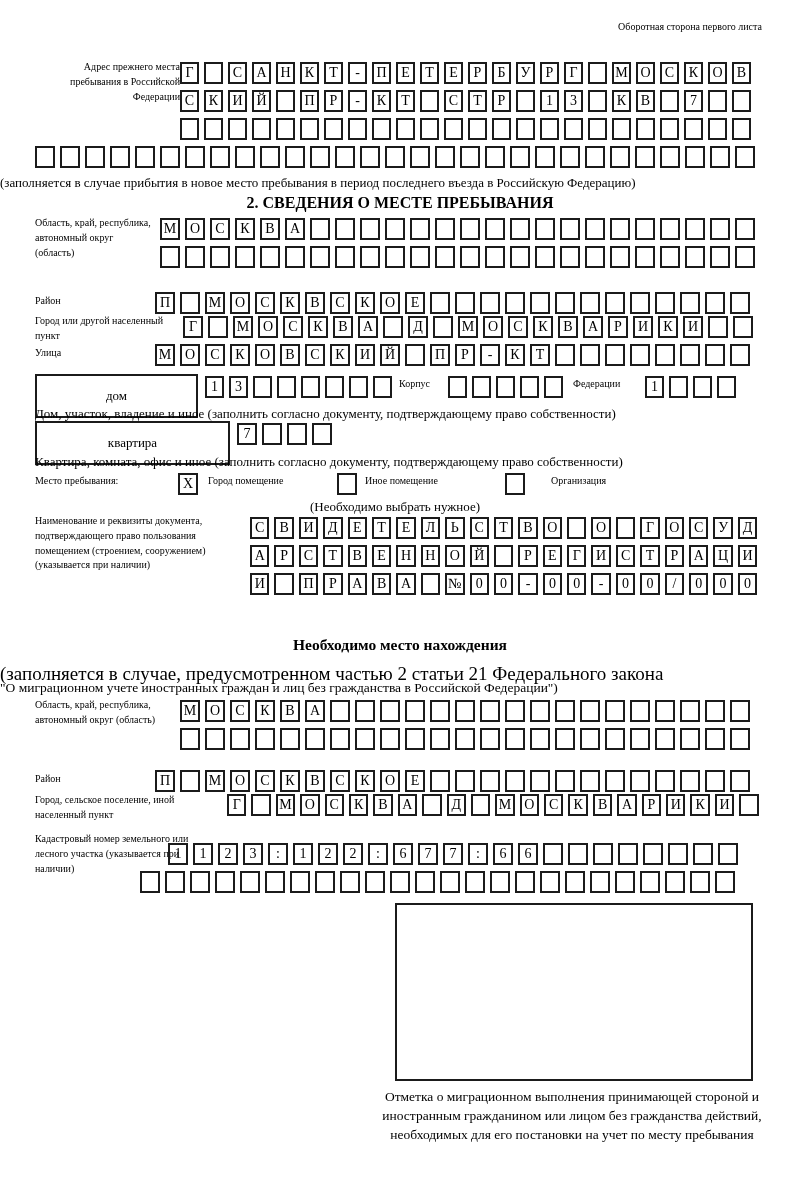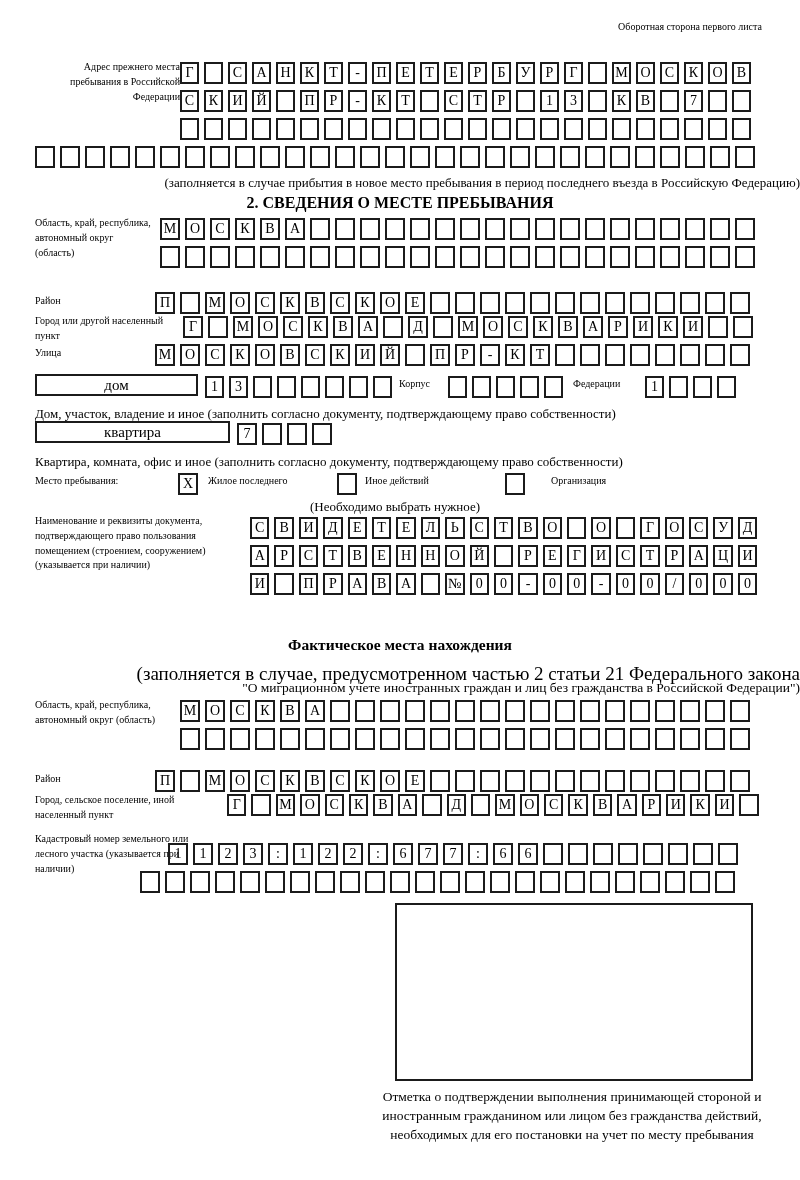--- a/index.html
+++ b/index.html
@@ -1,26 +1,26 @@
 <!DOCTYPE html>
 <html><head>
 <meta charset="utf-8">
 <style>
   html,body{margin:0;padding:0;background:#fff;}
   body{width:800px;height:1180px;position:relative;font-family:"Liberation Serif",serif;color:#000;overflow:hidden;}
   .abs{position:absolute;}
   .lbl{font-size:10px;line-height:1.48;}
   .cap{font-size:13px;line-height:1.35;}
   .title{font-weight:bold;font-size:16px;text-align:center;left:0;right:0;}
-  .center{text-align:right;left:0;right:0;}
+  .center{text-align:left;left:0;right:0;}
   .boxrow{position:absolute;display:flex;gap:5px;}
   .cbox{box-sizing:border-box;width:19px;height:22px;border:2px solid #1b1b1b;display:flex;align-items:center;justify-content:center;font-size:14px;font-family:"Liberation Serif",serif;}
   .w20 .cbox{width:20px;}
   .t244 .cbox{width:19.4px;}
-  .typerect{box-sizing:border-box;border:2px solid #1b1b1b;height:22px;display:flex;align-items:center;justify-content:center;font-size:15px;}
+  .typerect{box-sizing:border-box;border:2px solid #1b1b1b;height:44px;display:flex;align-items:center;justify-content:center;font-size:13px;}
   .chk{box-sizing:border-box;width:20px;height:22px;border:2px solid #1b1b1b;display:flex;align-items:center;justify-content:center;font-size:14px;}
   .stampbox{box-sizing:border-box;border:2px solid #1b1b1b;background:#fff;}
 </style>
 </head>
 <body>
 
 <div class="abs lbl" style="top:20px;right:38px;">Оборотная сторона первого листа</div>
 
 <div class="abs lbl" style="left:35px;top:60px;width:145px;text-align:right;">Адрес прежнего места пребывания в Российской Федерации</div>
 <div class="boxrow" style="left:180px;top:62px;">
@@ -305,23 +305,23 @@
 <div class="boxrow w20" style="left:237px;top:423px;">
     <span class="cbox">7</span>
     <span class="cbox"></span>
     <span class="cbox"></span>
     <span class="cbox"></span>
   </div>
 <div class="abs cap" style="left:35px;top:453px;">Квартира, комната, офис и иное (заполнить согласно документу, подтверждающему право собственности)</div>
 
 <div class="abs lbl" style="left:35px;top:474px;">Место пребывания:</div>
 <div class="abs chk" style="left:178px;top:473px;">X</div>
-<div class="abs lbl" style="left:208px;top:474px;">Жилое последнего</div>
+<div class="abs lbl" style="left:208px;top:474px;">Город помещение</div>
 <div class="abs chk" style="left:337px;top:473px;"></div>
-<div class="abs lbl" style="left:365px;top:474px;">Иное действий</div>
+<div class="abs lbl" style="left:365px;top:474px;">Иное помещение</div>
 <div class="abs chk" style="left:505px;top:473px;"></div>
 <div class="abs lbl" style="left:551px;top:474px;">Организация</div>
 <div class="abs cap" style="left:180px;top:498px;width:300px;text-align:right;">(Необходимо выбрать нужное)</div>
 
 <div class="abs lbl" style="left:35px;top:514px;width:212px;">Наименование и реквизиты документа, подтверждающего право пользования помещением (строением, сооружением) (указывается при наличии)</div>
 <div class="boxrow t244" style="left:250px;top:517px;">
     <span class="cbox">С</span>
     <span class="cbox">В</span>
     <span class="cbox">И</span>
     <span class="cbox">Д</span>
@@ -383,21 +383,21 @@
     <span class="cbox">0</span>
     <span class="cbox">-</span>
     <span class="cbox">0</span>
     <span class="cbox">0</span>
     <span class="cbox">/</span>
     <span class="cbox">0</span>
     <span class="cbox">0</span>
     <span class="cbox">0</span>
   </div>
 
-<div class="abs title" style="top:636px;font-size:15.5px;">Фактическое места нахождения</div>
+<div class="abs title" style="top:636px;font-size:15.5px;">Необходимо место нахождения</div>
 <div class="abs cap center" style="top:661px;font-size:19px;">(заполняется в случае, предусмотренном частью 2 статьи 21 Федерального закона</div>
 <div class="abs cap center" style="top:679px;font-size:13.5px;">"О миграционном учете иностранных граждан и лиц без гражданства в Российской Федерации")</div>
 
 <div class="abs lbl" style="left:35px;top:698px;width:135px;">Область, край, республика, автономный округ (область)</div>
 <div class="boxrow w20" style="left:180px;top:700px;">
     <span class="cbox">М</span>
     <span class="cbox">О</span>
     <span class="cbox">С</span>
     <span class="cbox">К</span>
     <span class="cbox">В</span>
@@ -547,13 +547,13 @@
     <span class="cbox"></span>
     <span class="cbox"></span>
     <span class="cbox"></span>
     <span class="cbox"></span>
     <span class="cbox"></span>
     <span class="cbox"></span>
     <span class="cbox"></span>
   </div>
 
 <div class="abs stampbox" style="left:395px;top:903px;width:358px;height:178px;"></div>
-<div class="abs cap" style="left:372px;top:1088px;width:400px;text-align:center;font-size:13.5px;line-height:1.4;">Отметка о подтверждении выполнения принимающей стороной и иностранным гражданином или лицом без гражданства действий, необходимых для его постановки на учет по месту пребывания</div>
+<div class="abs cap" style="left:372px;top:1088px;width:400px;text-align:center;font-size:13.5px;line-height:1.4;">Отметка о миграционном выполнения принимающей стороной и иностранным гражданином или лицом без гражданства действий, необходимых для его постановки на учет по месту пребывания</div>
 
 </body></html>

